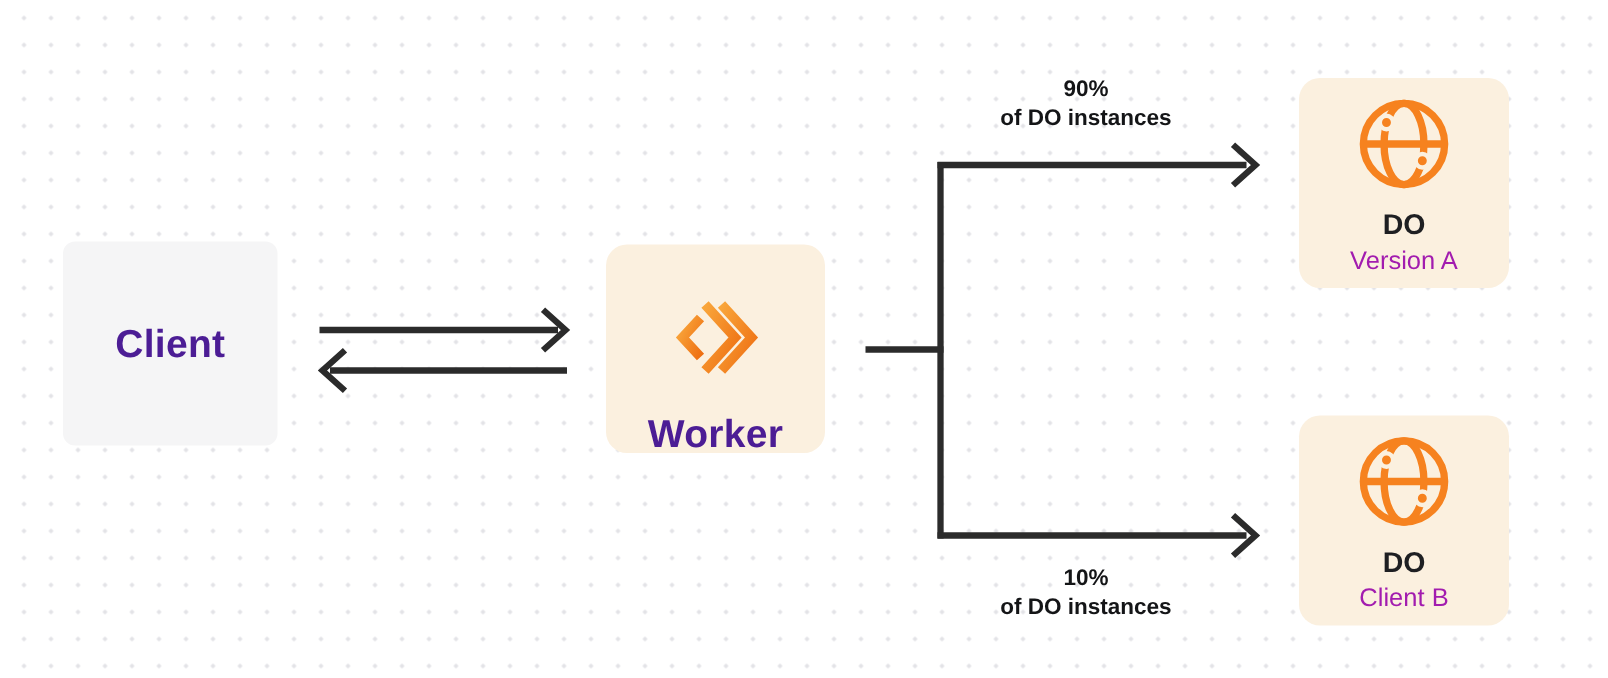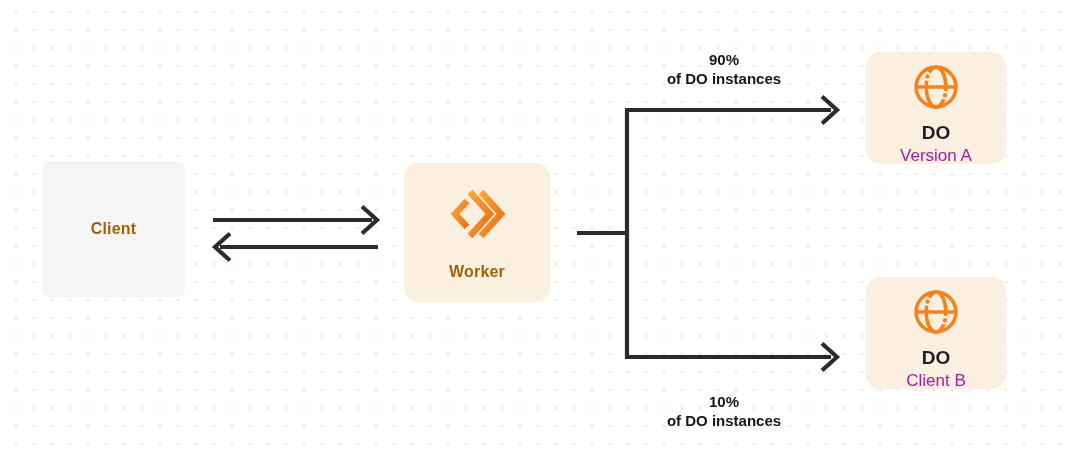--- a/index.html
+++ b/index.html
@@ -44,33 +44,33 @@
     width: 143px; height: 136px;
     background: #f5f5f6;
     border-radius: 8px;
     justify-content: center;
   }
   .worker-node {
     left: 404px; top: 163px;
     width: 146px; height: 139px;
     background: #fbf0df;
     border-radius: 14px;
-    padding-top: 23px;
+    padding-top: 34px;
   }
   .node-label {
-    font-size: 16px;
+    font-size: 26px;
     font-weight: 700;
-    color: #a16207;
+    color: #4c1d95;
     letter-spacing: 0.2px;
   }
   .worker-node .node-label { margin-top: 21px; }
   .workers-logo { width: 58px; height: 56px; overflow: visible; }
   .do-node {
     left: 866px;
-    width: 140px; height: 112px;
+    width: 140px; height: 140px;
     background: #fbf0df;
     border-radius: 14px;
     padding-top: 10px;
   }
   .do-a { top: 52px; }
   .do-b { top: 277px; }
   .globe { width: 68px; height: 68px; }
   .do-title {
     margin-top: 11px;
     font-size: 19px;
@@ -89,21 +89,21 @@
     position: absolute;
     left: 614px;
     width: 220px;
     text-align: center;
     font-size: 15px;
     font-weight: 700;
     color: #141517;
     line-height: 19px;
   }
   .label-top { top: 50px; text-align: center; }
-  .label-bottom { top: 392px; }
+  .label-bottom { top: 376px; }
 </style>
 </head>
 <body>
 
 <div class="canvas">
 
   <svg class="arrows" viewBox="0 0 1072 452" aria-hidden="true">
     <g>
       <line x1="213" y1="220" x2="372" y2="220"></line>
       <polyline points="362,206.5 377,220 362,233.5"></polyline>

